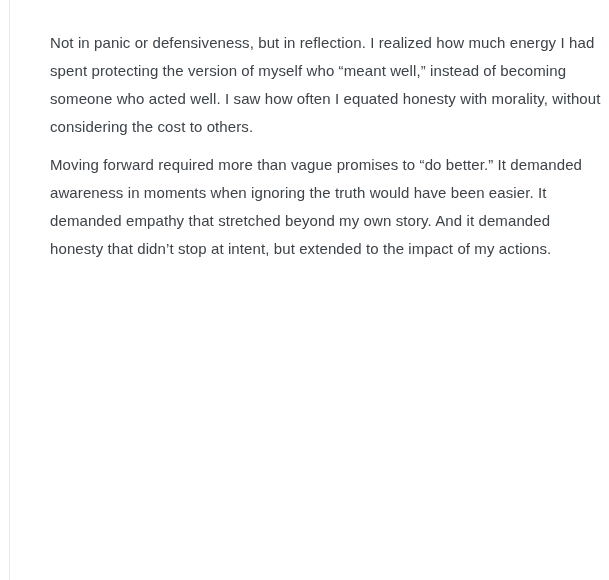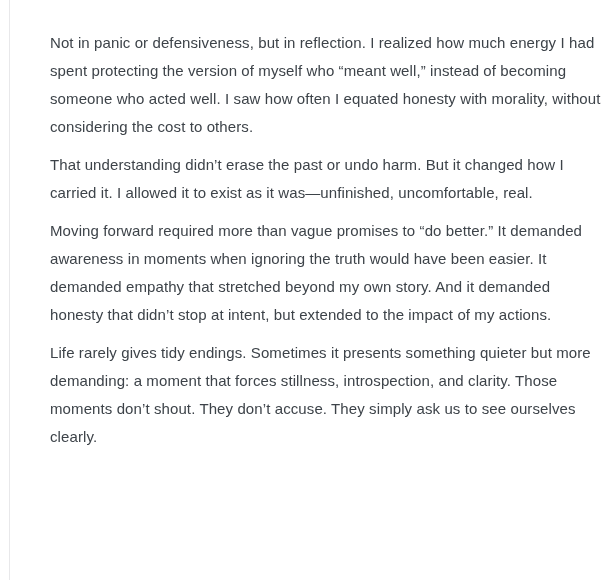--- a/index.html
+++ b/index.html
@@ -51,17 +51,15 @@
     margin-bottom: 0;
   }
 </style>
 </head>
 <body>
 
 <div class="pane">
   <div class="left-divider"></div>
   <div class="article">
       <p>Not in panic or defensiveness, but in reflection. I realized how much energy I had spent protecting the version of myself who “meant well,” instead of becoming someone who acted well. I saw how often I equated honesty with morality, without considering the cost to others.</p>
-      <p>That understanding didn’t erase the past or undo harm. But it changed how I carried it. I allowed it to exist as it was—unfinished, uncomfortable, real.</p>
       <p>Moving forward required more than vague promises to “do better.” It demanded awareness in moments when ignoring the truth would have been easier. It demanded empathy that stretched beyond my own story. And it demanded honesty that didn’t stop at intent, but extended to the impact of my actions.</p>
-      <p>Life rarely gives tidy endings. Sometimes it presents something quieter but more demanding: a moment that forces stillness, introspection, and clarity. Those moments don’t shout. They don’t accuse. They simply ask us to see ourselves clearly.</p>
     </div>
 </div>
 
 </body></html>

